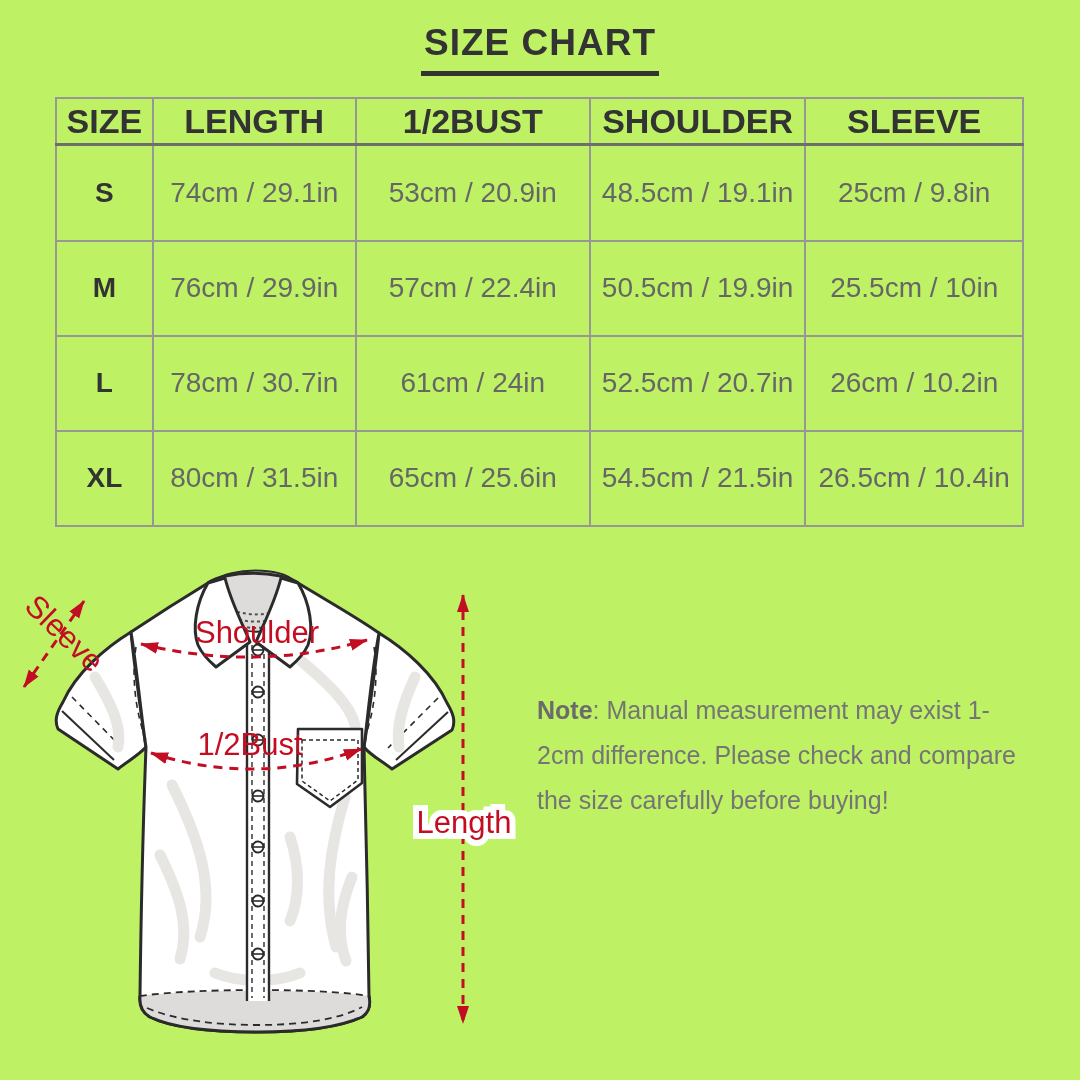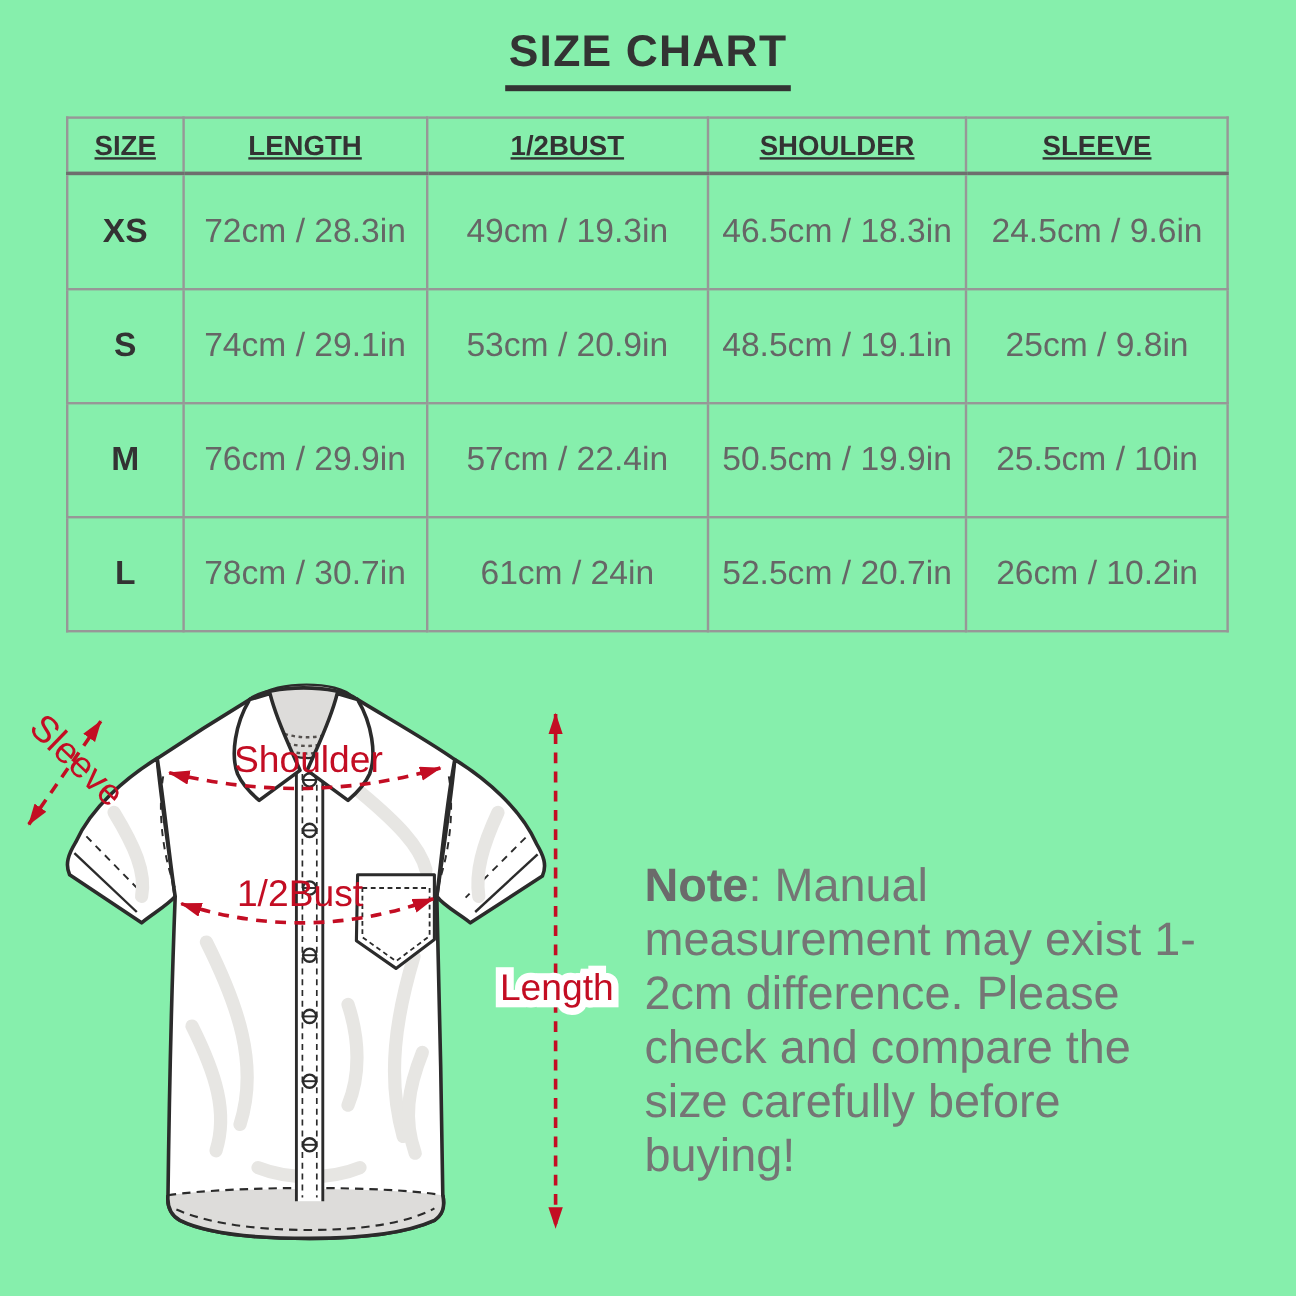--- a/index.html
+++ b/index.html
@@ -3,21 +3,21 @@
 <meta charset="utf-8">
 <style>
   :root{
     --accent:#c30d23;
     --line:#2b2b2b;
   }
   html,body{margin:0;padding:0;background:#fff;}
   #canvas{
     position:relative;
     width:1080px;height:1080px;
-    background:#86efac;
+    background:#bef264;
     font-family:"Liberation Sans", sans-serif;
     overflow:hidden;
   }
   
   .title-wrap{
     position:absolute;left:0;top:22px;width:1080px;
     text-align:center;
   }
   .title{
     display:inline-block;
@@ -31,35 +31,34 @@
     position:absolute;left:55px;top:97px;width:969px;height:430px;
     border-collapse:collapse;table-layout:fixed;
   }
   .size-table th,.size-table td{
     border:2px solid #979797;
     text-align:center;vertical-align:middle;
     padding:0;
   }
   .size-table thead th{
     height:44px;
-    font-size:23px;font-weight:bold;color:#333;
+    font-size:34px;font-weight:bold;color:#333;
     border-bottom:3px solid #6e6e6e;
-    text-decoration:underline;
   }
   .size-table tbody td{
     height:46px;
     font-size:28px;color:#666;
   }
   .size-table tbody td.size-cell{
     font-weight:bold;color:#333;
   }
   
   .note{
-    position:absolute;left:537px;top:716px;width:480px;
-    font-size:39px;line-height:45px;color:#757575;
+    position:absolute;left:537px;top:688px;width:480px;
+    font-size:25px;line-height:45px;color:#757575;
   }
   .note b{color:#6b6b6b;}
   
   .diagram{
     position:absolute;left:0;top:555px;width:540px;height:525px;
   }
   .red-label{
     font-size:31px;fill:var(--accent);
     font-weight:400;
   }
@@ -85,27 +84,20 @@
       <tr>
         <th>SIZE</th>
         <th>LENGTH</th>
         <th>1/2BUST</th>
         <th>SHOULDER</th>
         <th>SLEEVE</th>
       </tr>
     </thead>
     <tbody>
 
-        <tr>
-          <td class="size-cell">XS</td>
-          <td>72cm / 28.3in</td>
-          <td>49cm / 19.3in</td>
-          <td>46.5cm / 18.3in</td>
-          <td>24.5cm / 9.6in</td>
-        </tr>
 
         <tr>
           <td class="size-cell">S</td>
           <td>74cm / 29.1in</td>
           <td>53cm / 20.9in</td>
           <td>48.5cm / 19.1in</td>
           <td>25cm / 9.8in</td>
         </tr>
 
         <tr>
@@ -117,20 +109,27 @@
         </tr>
 
         <tr>
           <td class="size-cell">L</td>
           <td>78cm / 30.7in</td>
           <td>61cm / 24in</td>
           <td>52.5cm / 20.7in</td>
           <td>26cm / 10.2in</td>
         </tr>
 
+        <tr>
+          <td class="size-cell">XL</td>
+          <td>80cm / 31.5in</td>
+          <td>65cm / 25.6in</td>
+          <td>54.5cm / 21.5in</td>
+          <td>26.5cm / 10.4in</td>
+        </tr>
 
 
 
       </tbody>
   </table>
 
   <svg class="diagram" viewBox="0 0 540 525" xmlns="http://www.w3.org/2000/svg">
     <defs>
       <marker id="arrow" markerUnits="userSpaceOnUse" markerWidth="20" markerHeight="16" refX="17" refY="6" orient="auto-start-reverse">
         <path d="M0,0 L18,6 L0,12 Z" fill="var(--accent)"></path>

